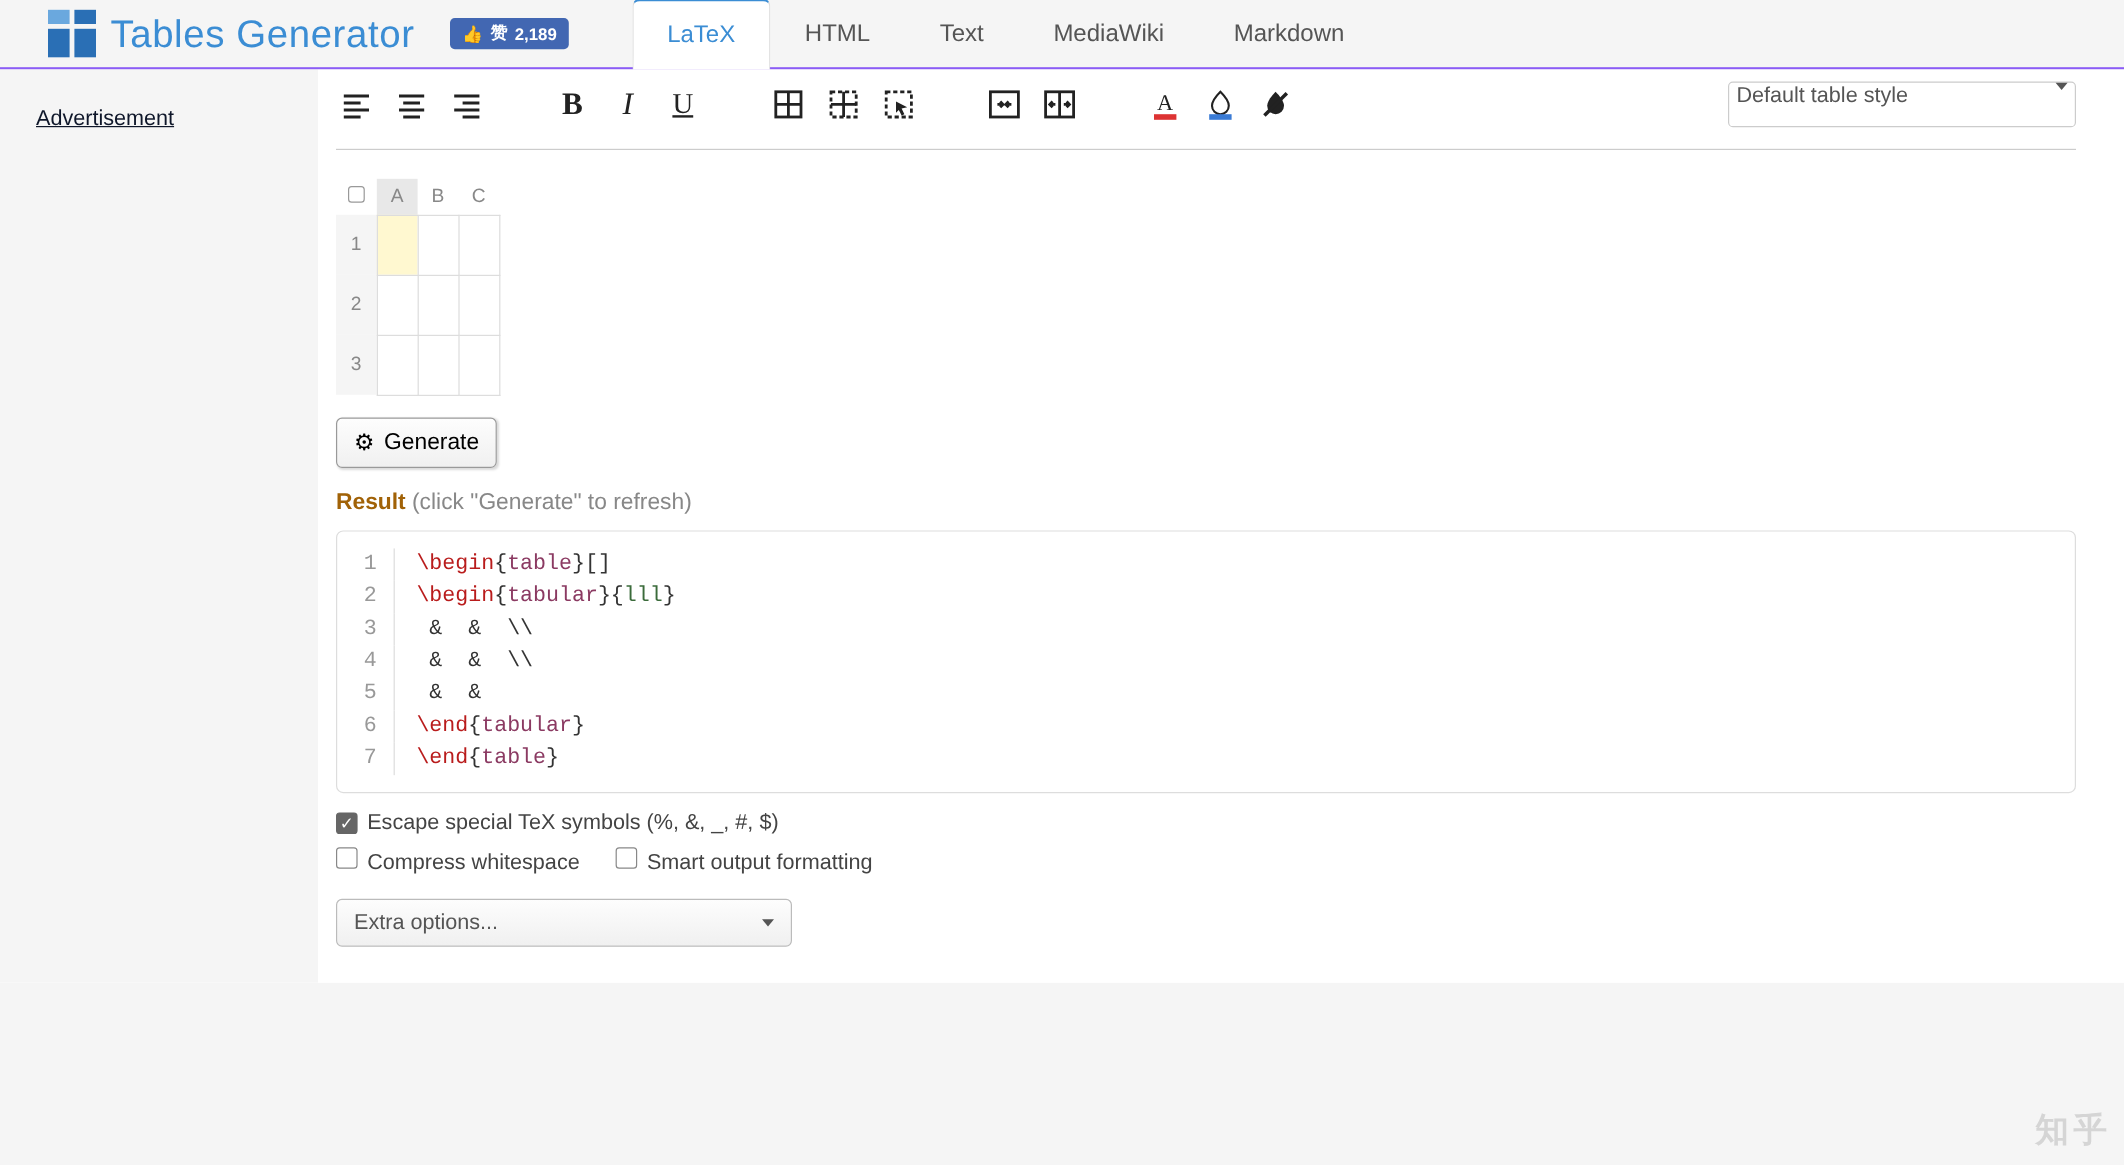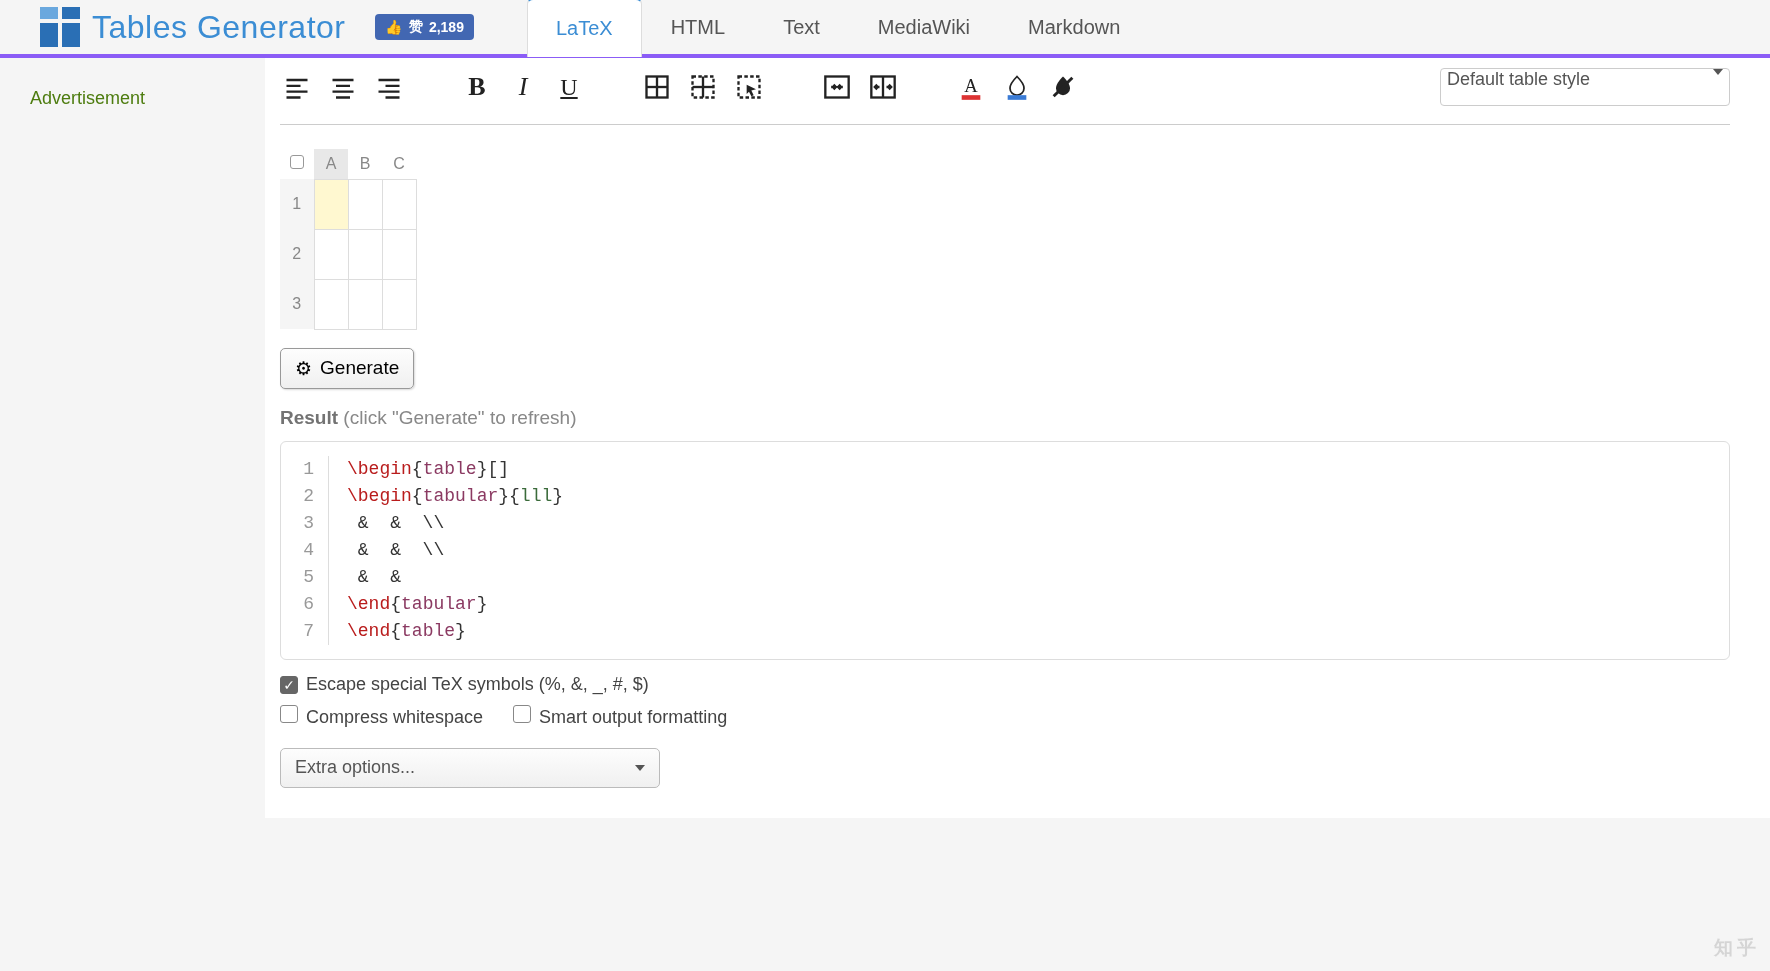--- a/index.html
+++ b/index.html
@@ -1,27 +1,27 @@
 <!DOCTYPE html>
 <html><head>
 <meta charset="utf-8">
 <style>
 * { box-sizing: border-box; margin: 0; padding: 0; }
 body { font-family: -apple-system, BlinkMacSystemFont, "Segoe UI", Helvetica, Arial, sans-serif; background: #f5f5f5; color: #333; width: 1770px; }
-.header { background: #f5f5f5; border-bottom: 4px solid #8b5cf6; height: 58px; display: flex; align-items: center; padding: 0 40px; }
+.header { background: #f5f5f5; border-bottom: 2px solid #8b5cf6; height: 58px; display: flex; align-items: center; padding: 0 40px; }
 .logo-block { display: flex; align-items: center; gap: 12px; }
 .logo-svg { width: 40px; height: 40px; }
 .site-title { color: #3b8dd4; font-size: 32px; font-weight: 300; letter-spacing: 0.5px; }
 .fb-like { margin-left: 30px; background: #4267b2; color: #fff; border-radius: 4px; padding: 4px 10px; font-size: 14px; font-weight: bold; display: inline-flex; align-items: center; gap: 6px; cursor: pointer; }
 .fb-thumb { font-size: 14px; }
 .tabs { display: flex; margin-left: 53px; height: 58px; }
 .tab { padding: 0 28px; display: flex; align-items: center; font-size: 20px; color: #555; cursor: pointer; border: 1px solid transparent; border-bottom: none; }
 .tab.active { color: #3b8dd4; background: #fff; border-color: #ddd; border-top: 2px solid #3b8dd4; border-radius: 6px 6px 0 0; margin-bottom: -1px; }
 .main { display: flex; background: #fff; }
-.ad-col { width: 265px; padding: 30px 20px 0 30px; font-size: 18px; color: #4d7c0f; background: #f5f5f5; }
+.ad-col { width: 265px; padding: 30px 20px 0 30px; font-size: 18px; color: #0f172a; background: #f5f5f5; text-decoration: underline; }
 .content { flex: 1; padding: 0 40px 30px 15px; background: #fff; }
 .menu-bar { display: flex; gap: 44px; padding: 22px 0 14px; font-size: 20px; color: #333; }
 .menu-item { cursor: pointer; display: flex; align-items: center; gap: 6px; }
 .caret { width: 0; height: 0; border-left: 5px solid transparent; border-right: 5px solid transparent; border-top: 6px solid #555; display: inline-block; margin-left: 2px; }
 .toolbar { display: flex; align-items: center; gap: 12px; padding: 10px 0 18px; border-bottom: 1px solid #ccc; }
 .tgroup { display: flex; gap: 12px; }
 .tbtn { width: 34px; height: 34px; display: flex; align-items: center; justify-content: center; cursor: pointer; color: #222; }
 .tbtn svg { width: 28px; height: 28px; }
 .tsep { width: 30px; }
 .style-dd { margin-left: auto; width: 290px; height: 38px; border: 1px solid #ccc; border-radius: 4px; background: #fff; padding: 0 6px; display: flex; align-items: flex-start; justify-content: space-between; cursor: pointer; font-size: 18px; color: #555; }
@@ -30,35 +30,35 @@
 .sheet th, .sheet td { border: 1px solid #ddd; text-align: center; font-weight: normal; color: #888; }
 .sheet .corner { width: 34px; height: 30px; border: none; }
 .sheet .colh { width: 34px; height: 30px; font-size: 16px; border: none; }
 .sheet .colh.sel { background: #e8e8e8; }
 .sheet .rowh { width: 34px; height: 50px; font-size: 16px; border: none; background: #f5f5f5; }
 .sheet .cell { width: 34px; height: 50px; background: #fff; }
 .sheet .cell.sel { background: #fff8d0; }
 .chk-sm { width: 14px; height: 14px; border: 1.5px solid #999; border-radius: 3px; display: inline-block; }
 .gen-btn { border: 1px solid #999; background: linear-gradient(#fdfdfd,#f0f0f0); border-radius: 5px; padding: 8px 14px; font-size: 19px; display: inline-flex; align-items: center; gap: 8px; cursor: pointer; box-shadow: 1px 1px 2px rgba(0,0,0,0.15); }
 .result-line { margin: 18px 0 12px; font-size: 19px; }
-.result-line b { color: #737373; }
+.result-line b { color: #a16207; }
 .result-line span { color: #888; }
 .code-box { border: 1px solid #ddd; border-radius: 6px; background: #fff; padding: 14px 18px; font-family: "Courier New", monospace; font-size: 18px; line-height: 1.5; }
 .code-row { display: flex; }
 .ln { width: 30px; text-align: right; color: #999; padding-right: 14px; border-right: 1px solid #ddd; }
 .lc { padding-left: 18px; white-space: pre; }
 .tk-cmd { color: #b91c1c; }
 .tk-env { color: #8b3a62; }
 .tk-arg { color: #3b6b3b; }
 .opts { margin-top: 14px; display: flex; flex-direction: column; gap: 10px; font-size: 18px; color: #444; }
 .opt-row { display: flex; gap: 30px; }
 .cbox { width: 18px; height: 18px; border: 1.5px solid #888; border-radius: 3px; display: inline-flex; align-items: center; justify-content: center; margin-right: 8px; cursor: pointer; }
 .cbox.checked { background: #666; border-color: #666; color: #fff; font-size: 14px; }
 .extra-dd { margin-top: 10px; width: 380px; height: 40px; border: 1px solid #bbb; border-radius: 5px; background: linear-gradient(#fdfdfd,#f0f0f0); padding: 0 14px; display: flex; align-items: center; justify-content: space-between; cursor: pointer; font-size: 18px; color: #555; }
-.watermark { position: fixed; right: 10px; bottom: 10px; font-size: 19px; color: rgba(120,120,120,0.25); font-weight: bold; letter-spacing: 4px; }
+.watermark { position: fixed; right: 10px; bottom: 10px; font-size: 28px; color: rgba(120,120,120,0.25); font-weight: bold; letter-spacing: 4px; }
 </style>
 </head>
 <body>
 
 <div class="header">
   <div class="logo-block">
     <svg class="logo-svg" viewBox="0 0 40 40">
       <rect x="0" y="0" width="18" height="12" fill="#6aa8de"></rect>
       <rect x="22" y="0" width="18" height="12" fill="#2a6fb5"></rect>
       <rect x="0" y="16" width="18" height="24" fill="#2a6fb5"></rect>

